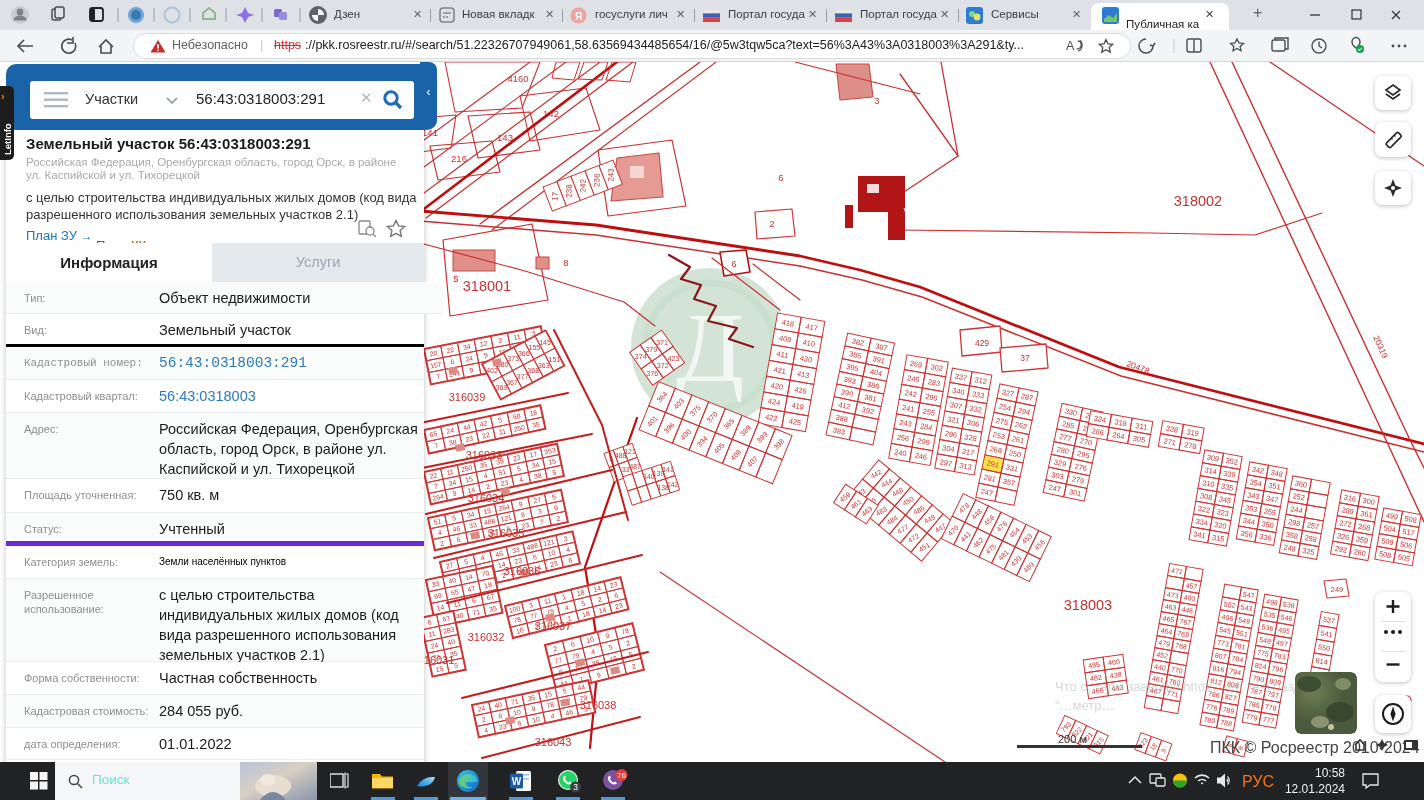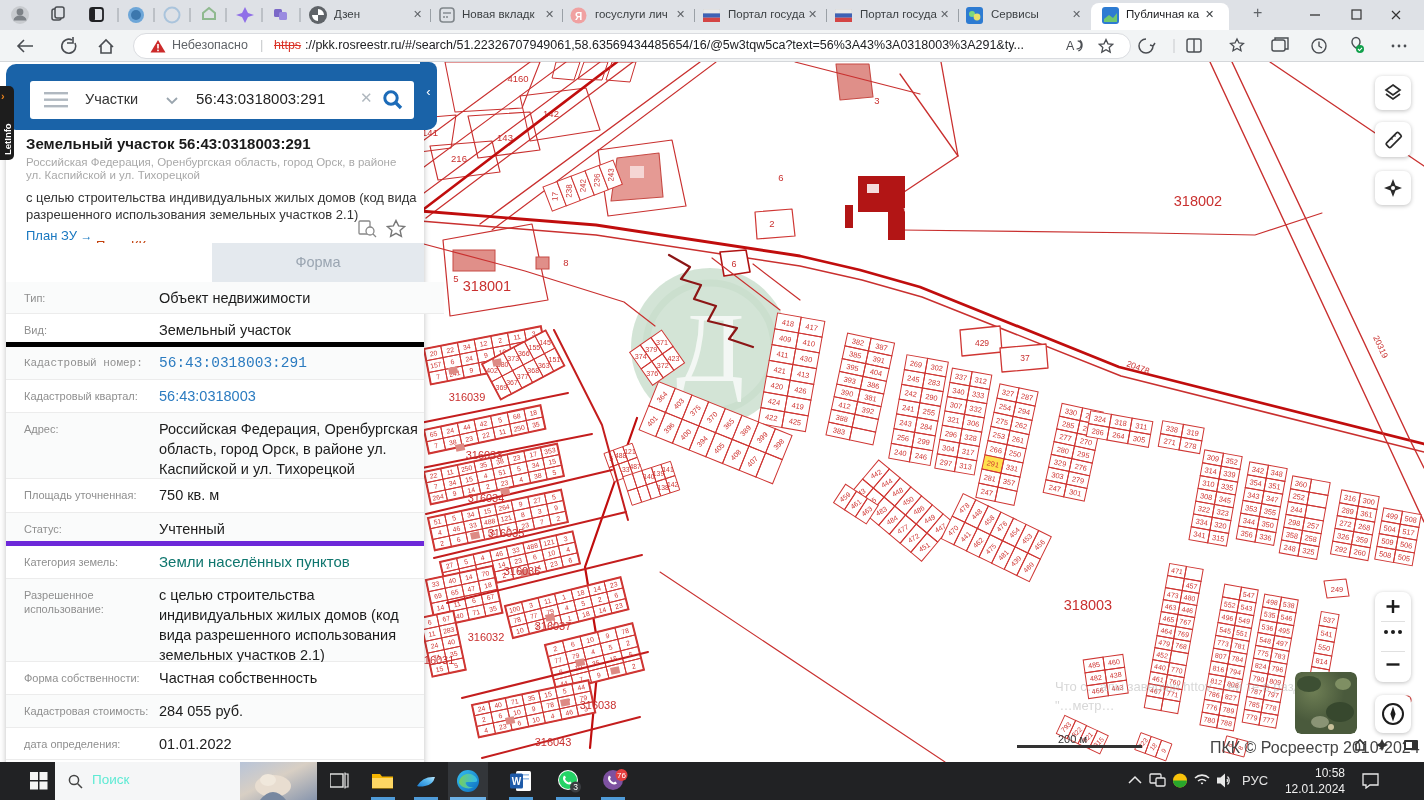--- a/index.html
+++ b/index.html
@@ -90,21 +90,21 @@
       <circle cx="11" cy="10" r="3.4" fill="#e8e06a"></circle>
   </svg>
   <span class="tabtxt" style="position:absolute;left:991px;top:8px">Сервисы</span>
   <span class="close" style="left:1072px">✕</span>
 
   <div style="position:absolute;left:1091px;top:3px;width:138px;height:27px;background:#fff;border-radius:8px 8px 0 0;"></div>
   <svg width="17" height="17" style="position:absolute;left:1102px;top:7px">
     <rect width="17" height="17" rx="3" fill="#2d7bd2"></rect>
     <path d="M2,12 l5,-4 4,3 4,-5 v9 h-13 z" fill="#6fc86f"></path>
   </svg>
-  <span class="tabtxt" style="position:absolute;left:1126px;top:8px;color:#202124">Публичная ка</span>
+  <span class="tabtxt" style="position:absolute;left:1126px;top:18px;color:#202124">Публичная ка</span>
   <span class="close" style="left:1205px;color:#3c4043">✕</span>
   <span style="position:absolute;left:1253px;top:4px;font-size:16px;color:#5f6368">+</span>
 
   <svg width="110" height="30" style="position:absolute;left:1300px;top:0">
     <line x1="10" y1="15" x2="20" y2="15" stroke="#333" stroke-width="1.3"></line>
     <rect x="52" y="10" width="9" height="9" fill="none" stroke="#333" stroke-width="1.2"></rect>
     <path d="M92,11 l8,8 M100,11 l-8,8" stroke="#333" stroke-width="1.2"></path>
   </svg>
 </div>
 
@@ -1518,28 +1518,29 @@
     <rect x="1" y="1" width="11" height="13" rx="1" fill="none" stroke="#888" stroke-width="1.3"></rect>
     <circle cx="12" cy="11" r="4" fill="#fff" stroke="#888" stroke-width="1.3"></circle>
     <line x1="15" y1="14" x2="18" y2="17" stroke="#888" stroke-width="1.3"></line>
   </svg>
   <svg width="20" height="19" style="position:absolute;left:386px;top:157px">
     <path d="M10,1.5 l2.6,5.4 6,0.6 -4.5,4 1.3,5.9 -5.4,-3 -5.4,3 1.3,-5.9 -4.5,-4 6,-0.6 z" fill="none" stroke="#777" stroke-width="1.4"></path>
   </svg>
 
   <div style="position:absolute;left:6px;top:181px;width:418px;height:39px;background:#e4e9ee;"></div>
   <div style="position:absolute;left:6px;top:181px;width:206px;height:39px;background:#fff;"></div>
-  <div style="position:absolute;left:212px;top:181px;width:212px;height:39px;font-size:14.5px;color:#9aa5b1;text-align:center;line-height:39px;">Форма</div>
+  <div style="position:absolute;left:6px;top:181px;width:206px;height:39px;font-size:15px;font-weight:bold;color:#222;text-align:center;line-height:39px;">Информация</div>
+  <div style="position:absolute;left:212px;top:181px;width:212px;height:39px;font-size:14.5px;color:#9aa5b1;text-align:center;line-height:39px;">Услуги</div>
 
   <div style="position:absolute;left:6px;top:220px;width:418px;">
 <div style="position:relative;width:438px;height:32px;background:#fafbfb;border-bottom:1px solid #ececec;padding-left:14px;">
       <div style="position:absolute;left:18px;top:9px;width:132px;font-size:11px;line-height:14px;color:#8f8f8f">Тип:</div>
       <div style="position:absolute;left:153px;top:6px;width:252px;font-size:14.5px;line-height:20px;color:#1c1c1c">Объект недвижимости</div>
     </div>
-<div style="position:relative;width:418px;height:33px;background:#ffffff;border-bottom:5px solid #000000;">
+<div style="position:relative;width:418px;height:33px;background:#ffffff;border-bottom:3px solid #000000;">
       <div style="position:absolute;left:18px;top:9px;width:132px;font-size:11px;line-height:14px;color:#8f8f8f">Вид:</div>
       <div style="position:absolute;left:153px;top:6px;width:252px;font-size:14.5px;line-height:20px;color:#1c1c1c">Земельный участок</div>
     </div>
 <div style="position:relative;width:418px;height:33px;background:#fafbfb;border-bottom:1px solid #ececec;font-family:Liberation Mono, monospace;">
       <div style="position:absolute;left:18px;top:9px;width:132px;font-size:11px;line-height:14px;color:#8f8f8f">Кадастровый номер:</div>
       <div style="position:absolute;left:153px;top:6px;width:252px;font-size:14.5px;line-height:20px;color:#1c1c1c"><span style="color:#2b7bc0">56:43:0318003:291</span></div>
     </div>
 <div style="position:relative;width:418px;height:33px;background:#ffffff;border-bottom:1px solid #ececec;">
       <div style="position:absolute;left:18px;top:9px;width:132px;font-size:11px;line-height:14px;color:#8f8f8f">Кадастровый квартал:</div>
       <div style="position:absolute;left:153px;top:6px;width:252px;font-size:14.5px;line-height:20px;color:#1c1c1c"><span style="color:#2b7bc0">56:43:0318003</span></div>
@@ -1551,21 +1552,21 @@
 <div style="position:relative;width:418px;height:34px;background:#ffffff;border-bottom:1px solid #ececec;">
       <div style="position:absolute;left:18px;top:9px;width:132px;font-size:11px;line-height:14px;color:#8f8f8f">Площадь уточненная:</div>
       <div style="position:absolute;left:153px;top:6px;width:252px;font-size:14.5px;line-height:20px;color:#1c1c1c">750 кв. м</div>
     </div>
 <div style="position:relative;width:418px;height:33px;background:#fafbfb;border-bottom:5px solid #6d28d9;">
       <div style="position:absolute;left:18px;top:9px;width:132px;font-size:11px;line-height:14px;color:#8f8f8f">Статус:</div>
       <div style="position:absolute;left:153px;top:6px;width:252px;font-size:14.5px;line-height:20px;color:#1c1c1c">Учтенный</div>
     </div>
 <div style="position:relative;width:418px;height:33px;background:#ffffff;border-bottom:1px solid #ececec;">
       <div style="position:absolute;left:18px;top:9px;width:132px;font-size:11px;line-height:14px;color:#8f8f8f">Категория земель:</div>
-      <div style="position:absolute;left:153px;top:6px;width:252px;font-size:15px;line-height:20px;color:#0f766e">Земли населённых пунктов</div>
+      <div style="position:absolute;left:153px;top:6px;width:252px;font-size:10px;line-height:20px;color:#000000">Земли населённых пунктов</div>
     </div>
 <div style="position:relative;width:418px;height:83px;background:#fafbfb;border-bottom:1px solid #ececec;">
       <div style="position:absolute;left:18px;top:9px;width:132px;font-size:11px;line-height:14px;color:#8f8f8f">Разрешенное использование:</div>
       <div style="position:absolute;left:153px;top:6px;width:240px;font-size:14.5px;line-height:20px;color:#1c1c1c">с целью строительства индивидуальных жилых домов (код вида разрешенного использования земельных участков 2.1)</div>
     </div>
 <div style="position:relative;width:418px;height:33px;background:#ffffff;border-bottom:1px solid #ececec;">
       <div style="position:absolute;left:18px;top:9px;width:132px;font-size:11px;line-height:14px;color:#8f8f8f">Форма собственности:</div>
       <div style="position:absolute;left:153px;top:6px;width:252px;font-size:14.5px;line-height:20px;color:#1c1c1c">Частная собственность</div>
     </div>
 <div style="position:relative;width:418px;height:33px;background:#fafbfb;border-bottom:1px solid #ececec;text-decoration:underline;">
@@ -1681,18 +1682,18 @@
   <svg width="300" height="38" style="position:absolute;left:1120px;top:0">
     <path d="M9,21 l6,-6 6,6" stroke="#e8e8e8" stroke-width="1.5" fill="none"></path>
     <rect x="30" y="12" width="11" height="9" rx="1" fill="none" stroke="#e8e8e8" stroke-width="1.3"></rect>
     <rect x="36" y="16" width="9" height="8" rx="1" fill="#212224" stroke="#e8e8e8" stroke-width="1.3"></rect>
     <circle cx="60" cy="18.5" r="7" fill="#f8c20a"></circle>
     <path d="M53,18.5 a7,7 0 0 0 14,0 z" fill="#28a62c"></path>
     <path d="M75,20 a10,10 0 0 1 14,0 M78,23 a6,6 0 0 1 8,0 M81,25.5 a2.5,2.5 0 0 1 2,0" stroke="#e8e8e8" stroke-width="1.6" fill="none" transform="translate(0,-4)"></path>
     <path d="M97,15.5 v6 h3.5 l4.5,4 v-14 l-4.5,4 z" fill="#e8e8e8"></path>
     <path d="M107.5,14.5 a5.5,5.5 0 0 1 0,8 M107,17 a2.5,2.5 0 0 1 0,3" stroke="#e8e8e8" stroke-width="1.3" fill="none"></path>
   </svg>
-  <span style="position:absolute;left:1242px;top:11px;font-size:13px;color:#e5e5e5">РУС</span>
+  <span style="position:absolute;left:1242px;top:11px;font-size:16px;color:#f97316">РУС</span>
   <div style="position:absolute;left:1283px;top:3px;width:62px;font-size:12px;color:#f0f0f0;text-align:right;line-height:16px">10:58<br>12.01.2024</div>
   <svg width="18" height="16" style="position:absolute;left:1362px;top:11px">
     <path d="M1,1 h15 v11 h-8 l-4,3 v-3 h-3 z" fill="none" stroke="#e8e8e8" stroke-width="1.3"></path>
   </svg>
 </div>
 
 </body></html>

